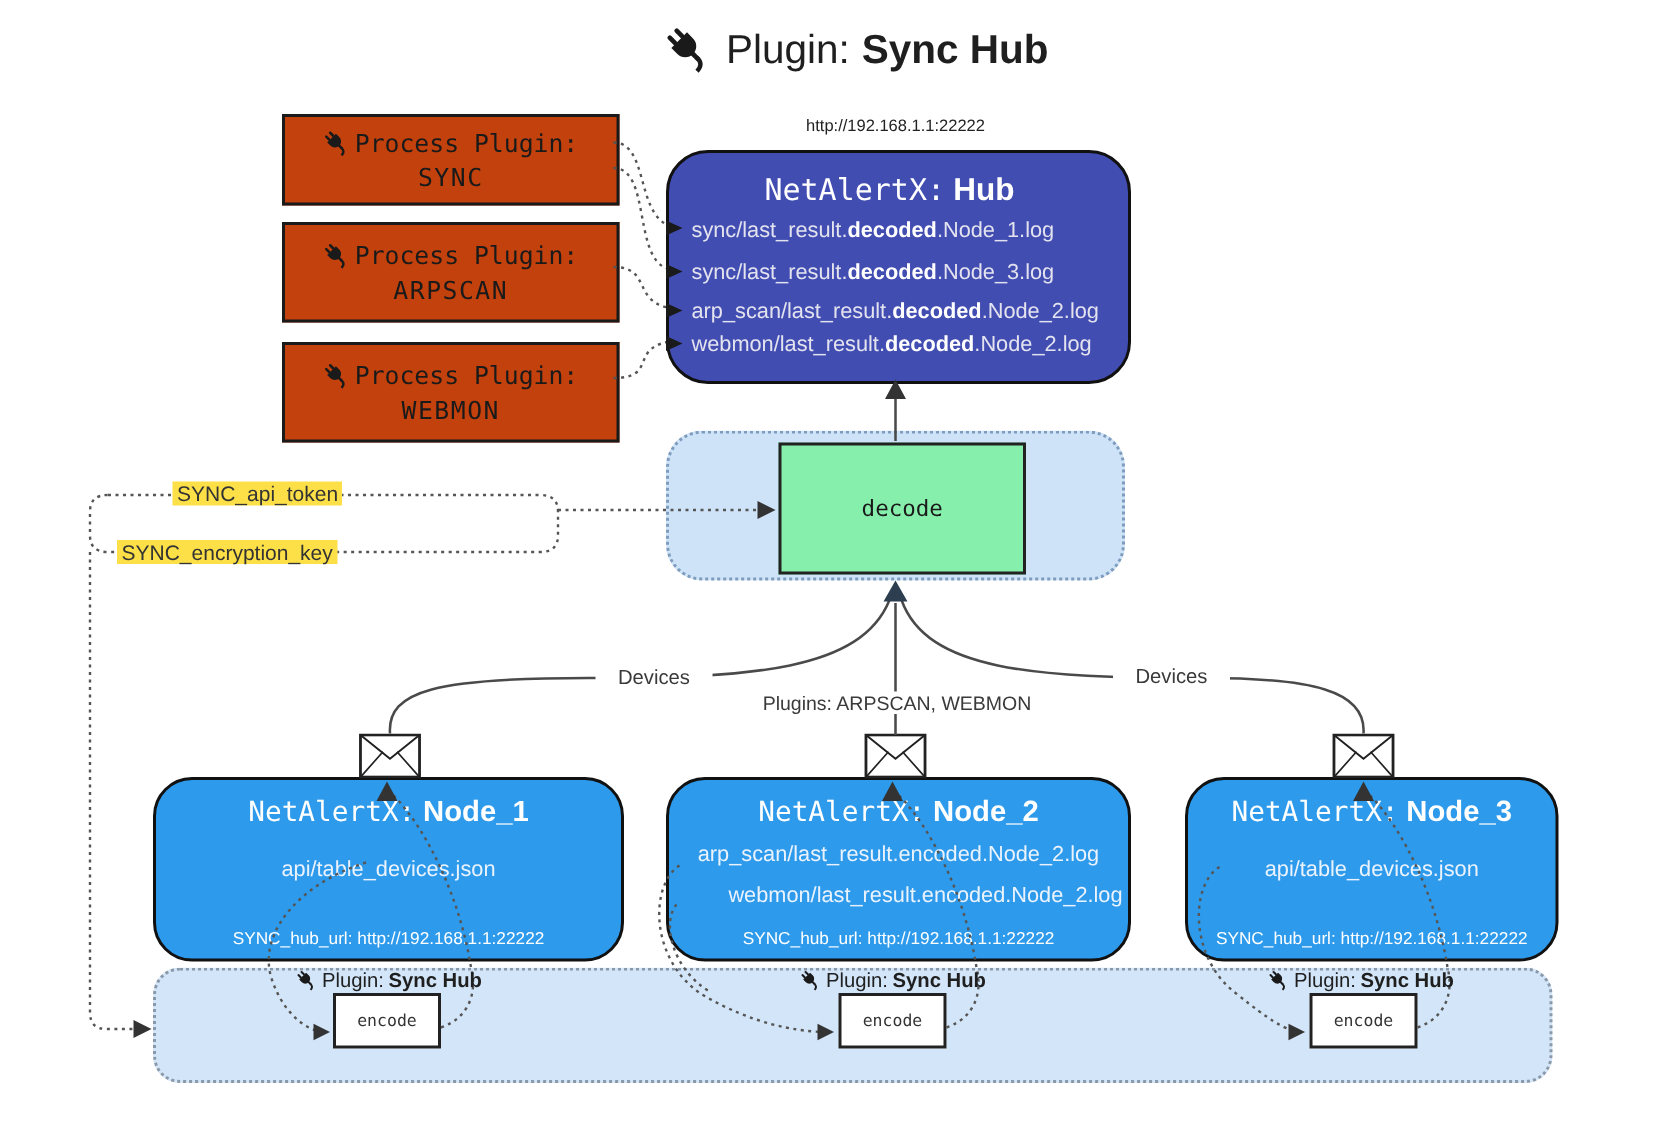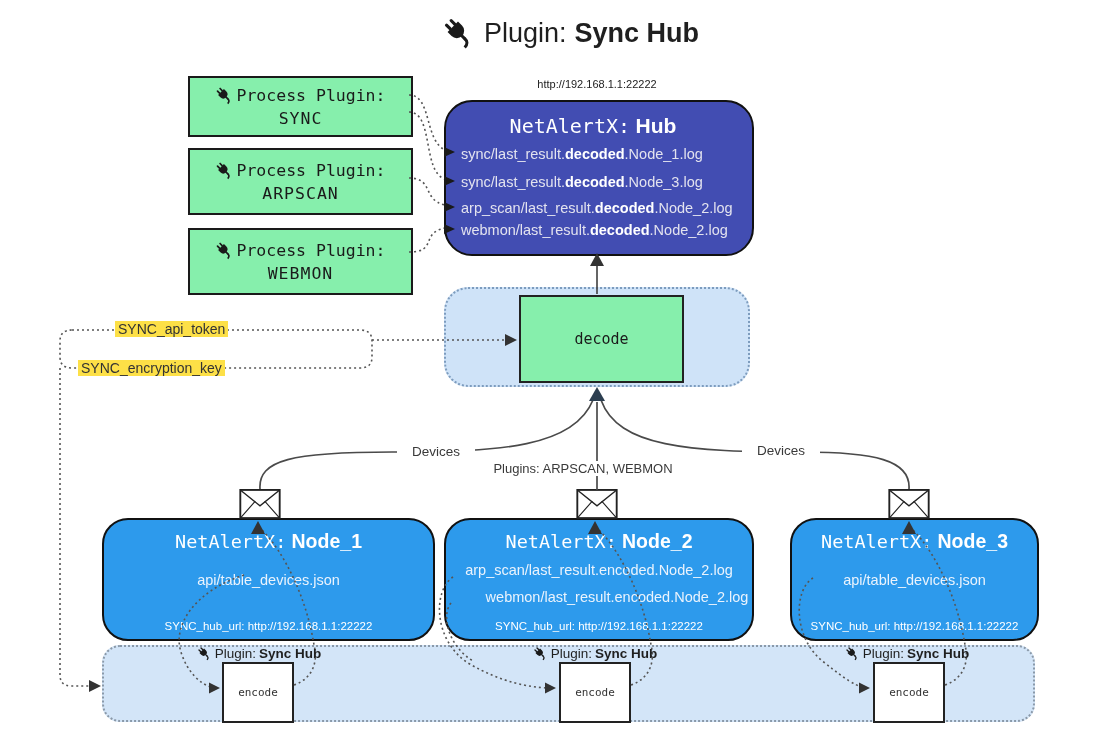--- a/index.html
+++ b/index.html
@@ -7,21 +7,21 @@
           font-family:"Liberation Sans",sans-serif;color:#1a1a1a;margin-left:12px;}
   .abs{position:absolute;}
   .mono{font-family:"DejaVu Sans Mono",monospace;}
 
   
   #title{left:0;right:0;top:16px;display:flex;align-items:center;justify-content:center;gap:8px;z-index:20;}
   #title .t-text{font-size:27px;color:#1f1f1f;}
   #title .t-bold{font-weight:bold;}
 
   
-  .proc-box{left:176px;width:221px;background:#86efac;border:2px solid #1a1a1a;z-index:20;
+  .proc-box{left:176px;width:221px;background:#c2410c;border:2px solid #1a1a1a;z-index:20;
             display:flex;flex-direction:column;align-items:center;justify-content:center;gap:4px;}
   .proc-line1{display:flex;align-items:center;gap:2px;font-size:16.5px;}
   .proc-name{font-size:16.5px;letter-spacing:1px;}
 
   
   #hub-url{left:432px;width:306px;top:78px;text-align:center;font-size:11px;color:#222;z-index:20;}
   #hub{left:432px;top:100px;width:306px;height:152px;background:#424db2;border:2px solid #111;
        border-radius:28px;z-index:20;}
   #hub-title{position:absolute;left:0;right:12px;top:12px;text-align:center;color:#fff;font-size:20px;}
   #hub-title .bold{font-weight:bold;font-size:21px;}
@@ -46,21 +46,21 @@
 
   
   .envelope{z-index:30;top:489px;width:42px;height:30px;}
 
   
   #bottom-bar{left:90px;top:645px;width:933px;height:77px;background:#d3e5f8;border:2px dotted #8a99a9;
               border-radius:18px;box-sizing:border-box;z-index:5;}
   .enc-label{z-index:45;top:646px;display:flex;align-items:center;justify-content:center;gap:3px;
              font-size:13.5px;color:#1f1f1f;width:170px;}
   .enc-label .bold{font-weight:bold;}
-  .enc-box{z-index:20;top:662px;width:72px;height:61px;background:#fff;border:2px solid #222;box-sizing:border-box;
+  .enc-box{z-index:20;top:662px;width:72px;height:37px;background:#fff;border:2px solid #222;box-sizing:border-box;
            display:flex;align-items:center;justify-content:center;font-size:11px;color:#333;}
 
   
   .edge-label{z-index:45;background:#fff;font-size:13.5px;color:#3a3a3a;text-align:center;padding:0 4px;white-space:nowrap;}
 
   
   #overlay{left:0;top:0;z-index:40;pointer-events:none;}
 </style>
 </head>
 <body>
@@ -142,23 +142,23 @@
   </div>
 
   <div id="decode-wrap" class="abs"></div>
   <div id="decode-box" class="abs mono">decode</div>
 
   <div class="abs secret" style="left:103px;top:321px;">SYNC_api_token</div>
   <div class="abs secret" style="left:66px;top:360px;">SYNC_encryption_key</div>
 
   <div class="abs edge-label" style="left:385px;top:444px;width:70px;">Devices</div>
   <div class="abs edge-label" style="left:730px;top:443px;width:70px;">Devices</div>
-  <div class="abs edge-label" style="left:477px;top:461px;width:180px;font-size:13px;">Plugins: ARPSCAN, WEBMON</div>
-
-  <div class="abs node" style="left:90px;width:310px;padding-left:19px;">
+  <div class="abs edge-label" style="left:492px;top:461px;width:180px;font-size:13px;">Plugins: ARPSCAN, WEBMON</div>
+
+  <div class="abs node" style="left:90px;width:310px;">
     <div class="node-title">
       <span class="mono">NetAlertX:</span>
       <span class="bold">Node_1</span>
     </div>
     <div class="node-line" style="top:52px;">api/table_devices.json</div>
     <div class="node-url">SYNC_hub_url: http://192.168.1.1:22222</div>
   </div>
 
   <div class="abs node" style="left:432px;width:306px;">
     <div class="node-title">

